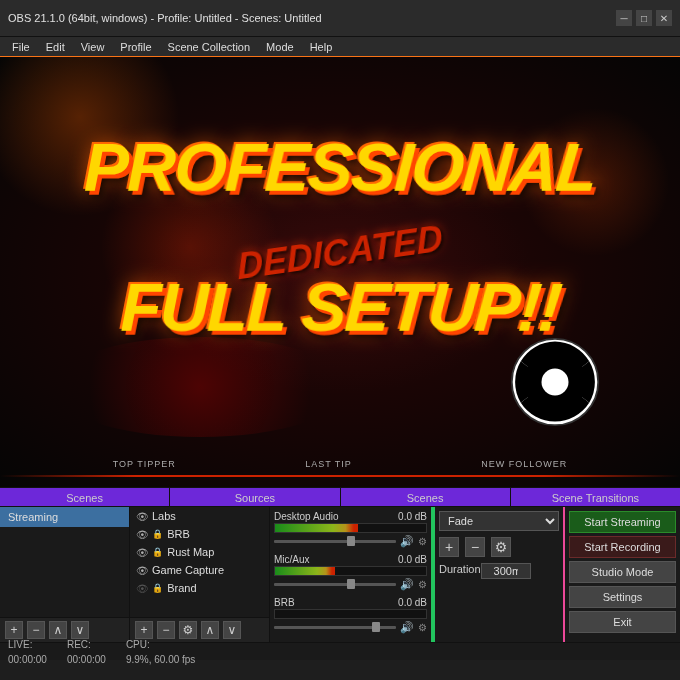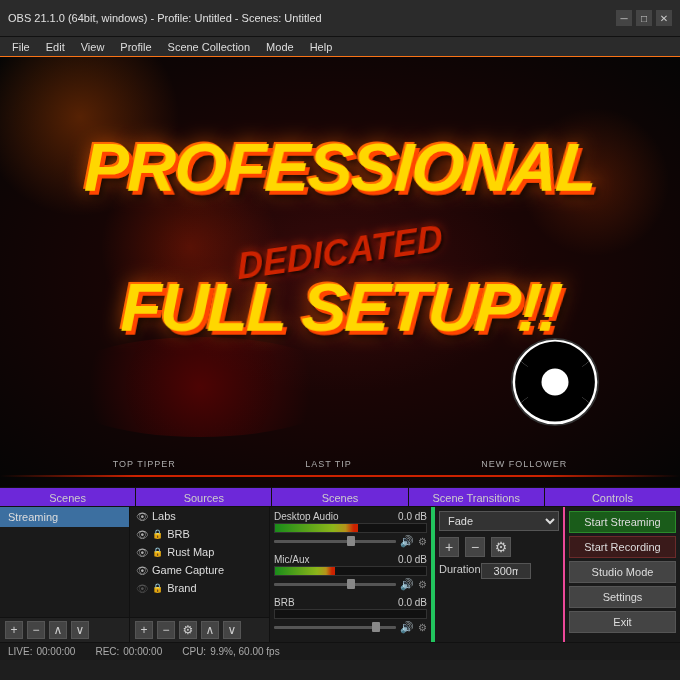--- a/index.html
+++ b/index.html
@@ -397,20 +397,21 @@
       display: flex;
       align-items: center;
       padding: 0 8px;
       gap: 20px;
       font-size: 10px;
       color: #aaa;
     }
     .status-item {
       display: flex;
       gap: 4px;
+      flex-direction: column;
     }
   </style>
 </head>
 <body>
 
 <div id="titlebar">
   <span>OBS 21.1.0 (64bit, windows) - Profile: Untitled - Scenes: Untitled</span>
   <div id="titlebar-controls">
     <button class="titlebar-btn">─</button>
     <button class="titlebar-btn">□</button>
@@ -460,21 +461,20 @@
       <span class="preview-label">NEW FOLLOWER</span>
     </div>
   <div class="preview-bottom-line"></div>
 </div>
 
 <div id="panel-headers">
   <div class="panel-header">Scenes</div>
   <div class="panel-header">Sources</div>
   <div class="panel-header">Scenes</div>
   <div class="panel-header">Scene Transitions</div>
-  <div class="panel-header">Controls</div>
 </div>
 
 <div id="panel-content">
 
   <div id="scenes-panel">
     <div class="scenes-list">
       <div class="scene-item">
         <span>Streaming</span>
       </div>
     </div>

